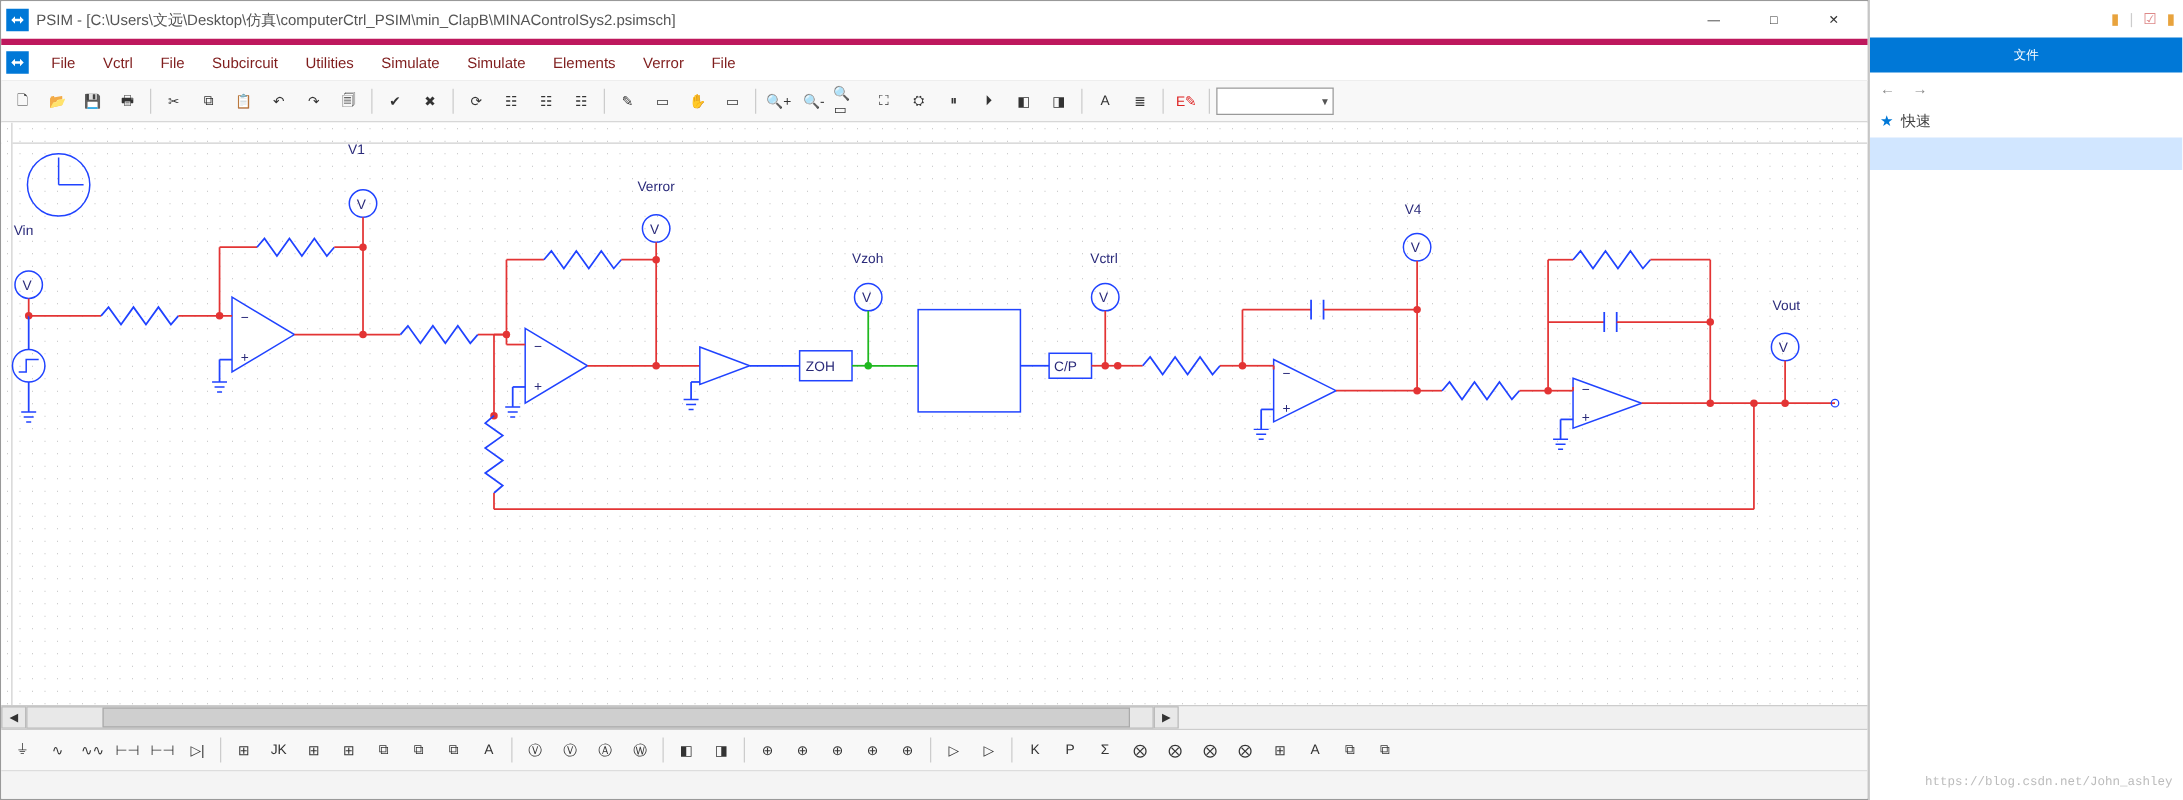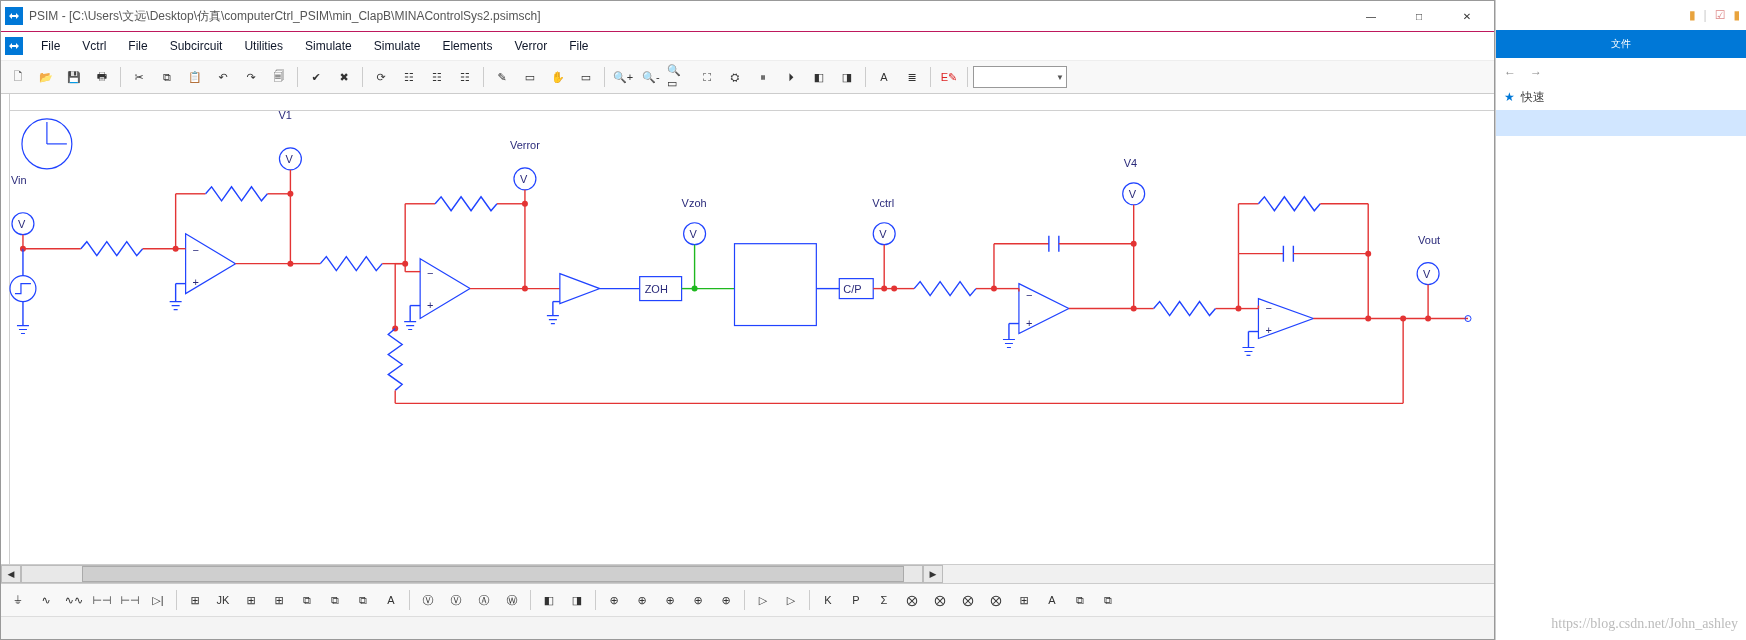--- a/index.html
+++ b/index.html
@@ -1,26 +1,26 @@
 <!DOCTYPE html>
 <html><head>
 <meta charset="utf-8">
 <style>
 html,body{margin:0;padding:0;height:100%;font-family:"Segoe UI",Tahoma,sans-serif;font-size:12px;color:#333;background:#fff;overflow:hidden}
 .app{display:flex;width:1746px;height:640px;position:relative}
 .main{flex:1;display:flex;flex-direction:column;border:1px solid #999;min-width:0}
-.title-bar{height:30px;display:flex;align-items:center;background:#fff;border-bottom:1px solid #be185d;padding:0 4px;gap:6px;font-size:12px;color:#555}
+.title-bar{height:30px;display:flex;align-items:center;background:#fff;border-bottom:5px solid #be185d;padding:0 4px;gap:6px;font-size:12px;color:#555}
 .app-icon{width:18px;height:18px;background:#0078d7;display:flex;align-items:center;justify-content:center}
 .app-icon svg{width:14px;height:14px}
 .title-text{flex:1;white-space:nowrap;overflow:hidden;text-overflow:ellipsis}
 .win-controls{display:flex;gap:2px}
 .win-btn{width:46px;height:30px;display:flex;align-items:center;justify-content:center;font-size:10px;color:#333}
 .menu-bar{height:28px;display:flex;align-items:center;gap:2px;padding:0 4px;background:#fff;border-bottom:1px solid #eee}
 .menu-bar .app-icon{margin-right:6px}
-.menu-item{padding:4px 10px;color:#0f172a;cursor:default}
+.menu-item{padding:4px 10px;color:#7f1d1d;cursor:default}
 .toolbar{height:28px;display:flex;align-items:center;gap:2px;padding:2px 4px;background:#f8f8f8;border-bottom:1px solid #ccc}
 .tbtn{width:24px;height:22px;display:flex;align-items:center;justify-content:center;border:1px solid transparent;color:#333;font-size:11px}
 .tsep{width:1px;height:20px;background:#ccc;margin:0 3px}
 .tdd{width:90px;height:20px;border:1px solid #999;background:#fff;display:flex;align-items:center;justify-content:flex-end;padding-right:2px}
 .tdd::after{content:"▼";font-size:8px;color:#555}
 .canvas-wrap{flex:1;position:relative;background:#fff;overflow:hidden}
 .grid{position:absolute;inset:0;background-image:radial-gradient(circle,#bbb 0.5px,transparent 0.5px);background-size:10px 10px;background-position:0 0}
 .schematic{position:absolute;inset:0}
 .ruler-v{position:absolute;left:0;top:0;height:16px;width:100%;background:#fff;border-bottom:1px solid #d0d0d0}
 .gutter{position:absolute;left:0;top:0;width:8px;height:100%;background:#fff;border-right:1px solid #d0d0d0}
@@ -36,21 +36,21 @@
 .scroll-h .sthumb{position:absolute;left:60px;width:820px;top:0;bottom:0;background:#cfcfcf;border:1px solid #aaa}
 .bottom-toolbar{height:28px;display:flex;align-items:center;gap:2px;padding:2px 4px;background:#f8f8f8;border-top:1px solid #ccc}
 .status-bar{height:22px;background:#f4f4f4;border-top:1px solid #ddd}
 .side-panel{width:250px;border-left:1px solid #ccc;display:flex;flex-direction:column;background:#fff}
 .side-head{height:30px;display:flex;align-items:center;justify-content:flex-end;padding:0 6px;gap:8px}
 .side-tab{height:28px;background:#0078d7;color:#fff;display:flex;align-items:center;justify-content:center;font-size:10px}
 .side-nav{height:26px;display:flex;align-items:center;gap:14px;padding:0 8px;color:#888}
 .side-row{height:26px;display:flex;align-items:center;gap:6px;padding:0 8px;color:#444;background:#fff}
 .side-row.sel{background:#d1e6ff}
 .star{color:#0078d7}
-.watermark{position:absolute;right:8px;bottom:8px;font-size:14px;color:rgba(120,120,120,.5);pointer-events:none;font-family:Liberation Serif, serif}
+.watermark{position:absolute;right:8px;bottom:8px;font-size:10px;color:rgba(120,120,120,.5);pointer-events:none;font-family:Liberation Mono, monospace}
 </style>
 </head>
 <body>
 
 <div class="app">
   <div class="main">
 
     <div class="title-bar">
       <div class="app-icon">
         <svg viewBox="0 0 14 14">

